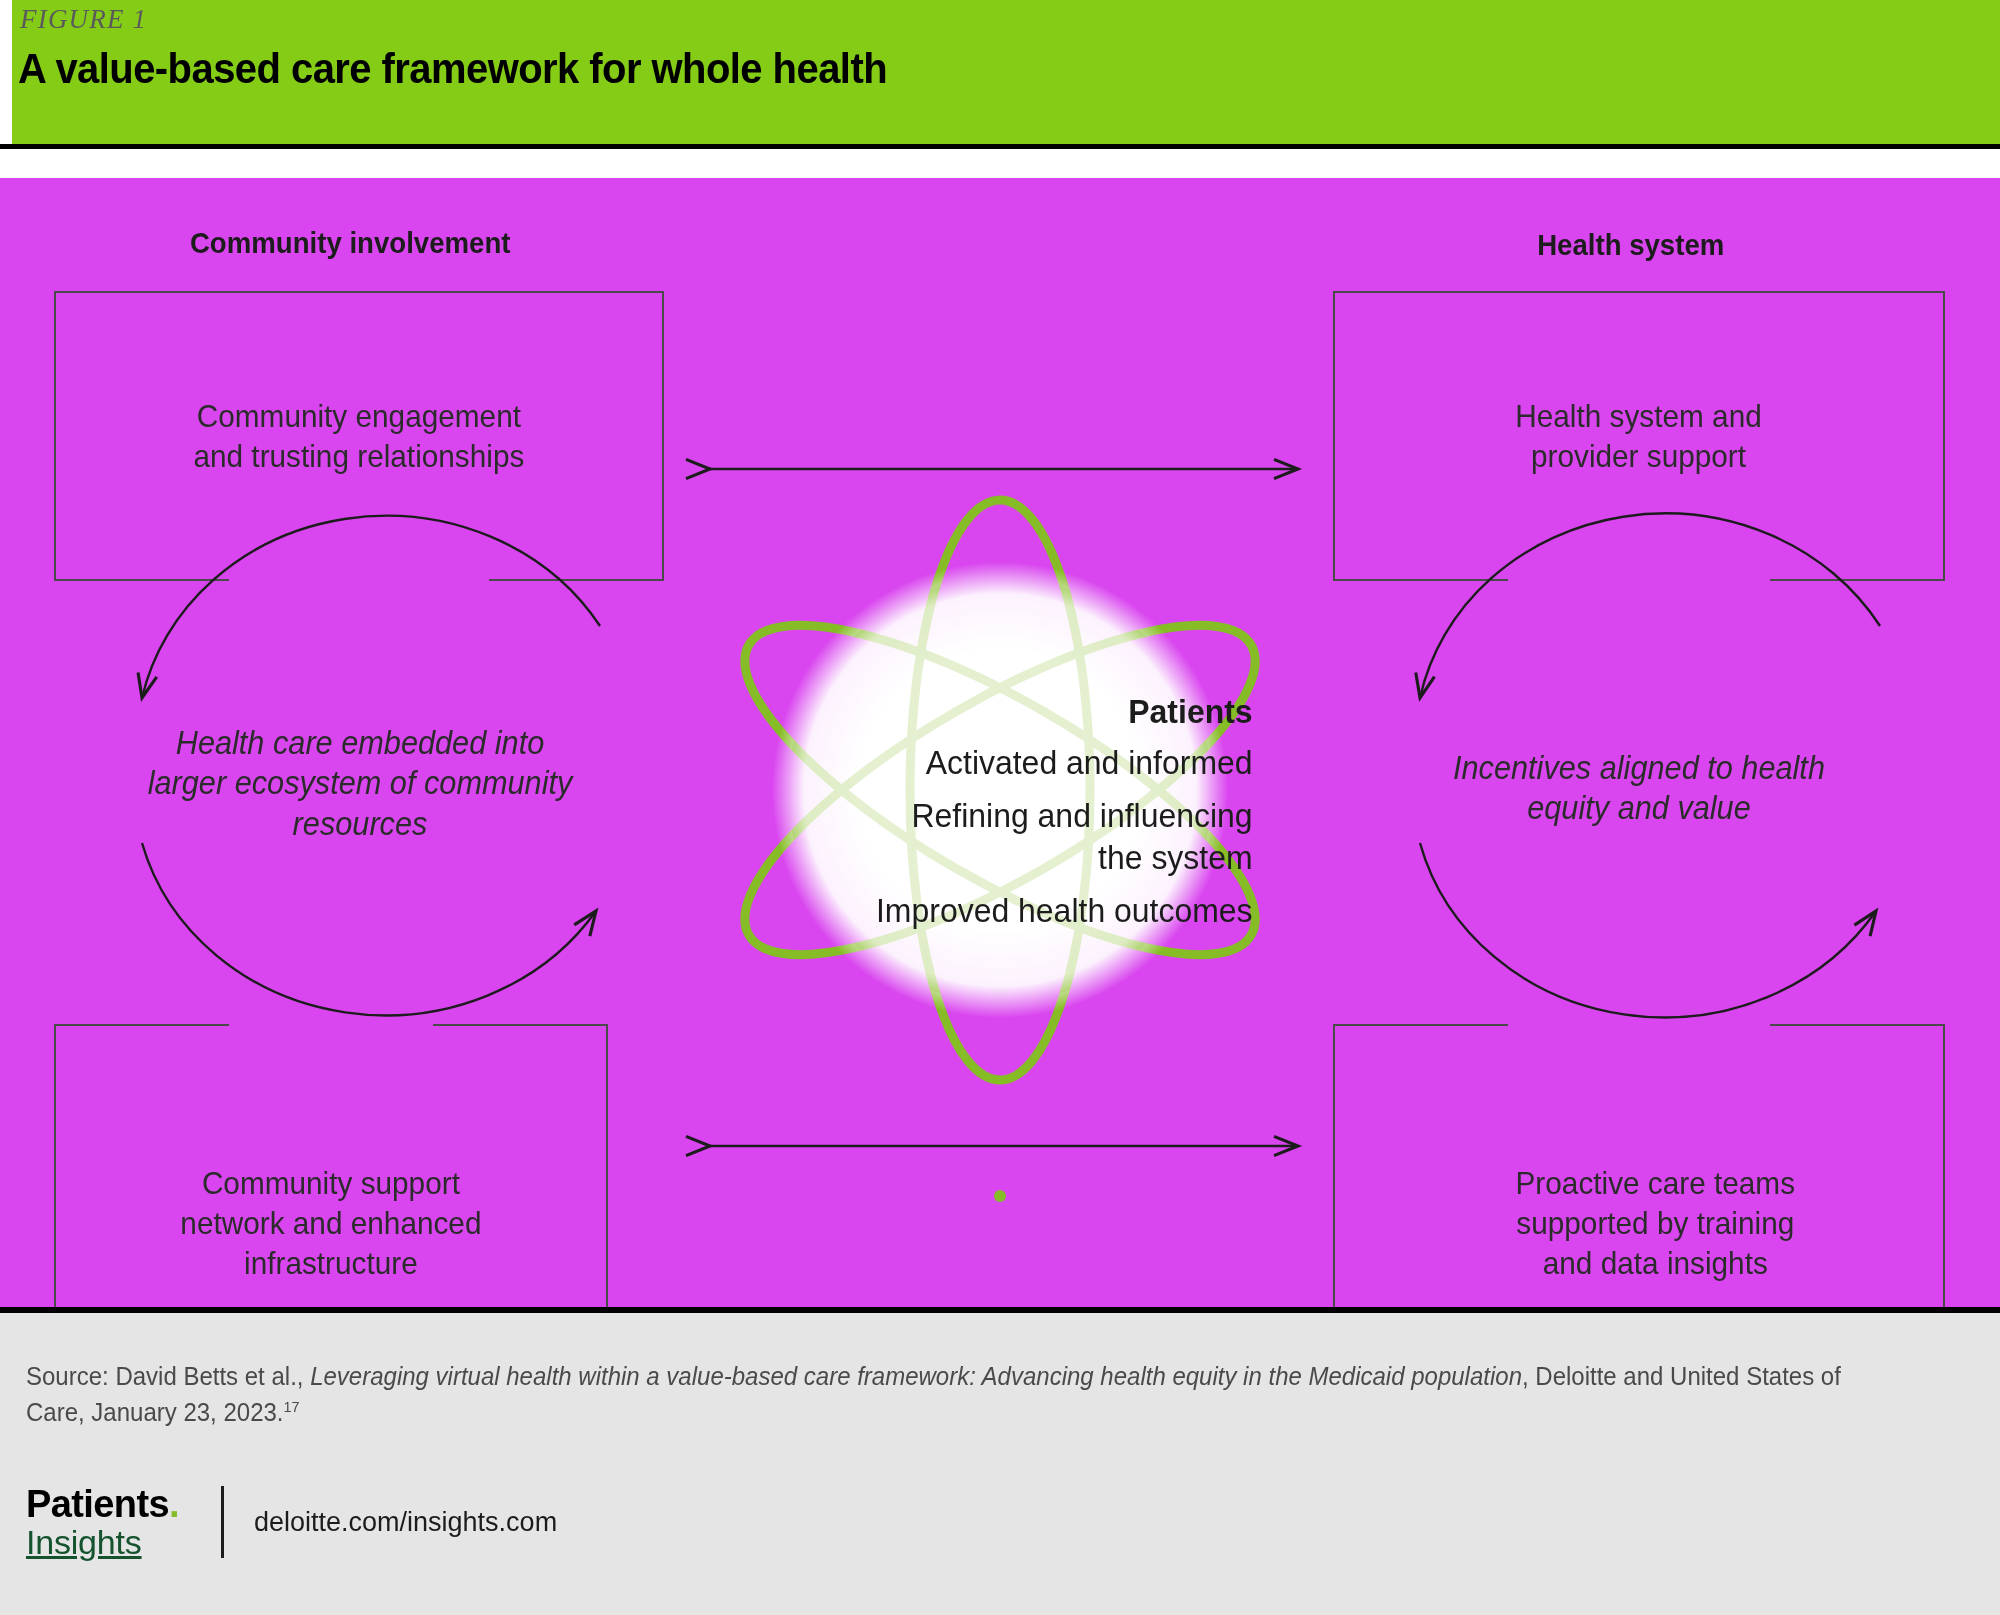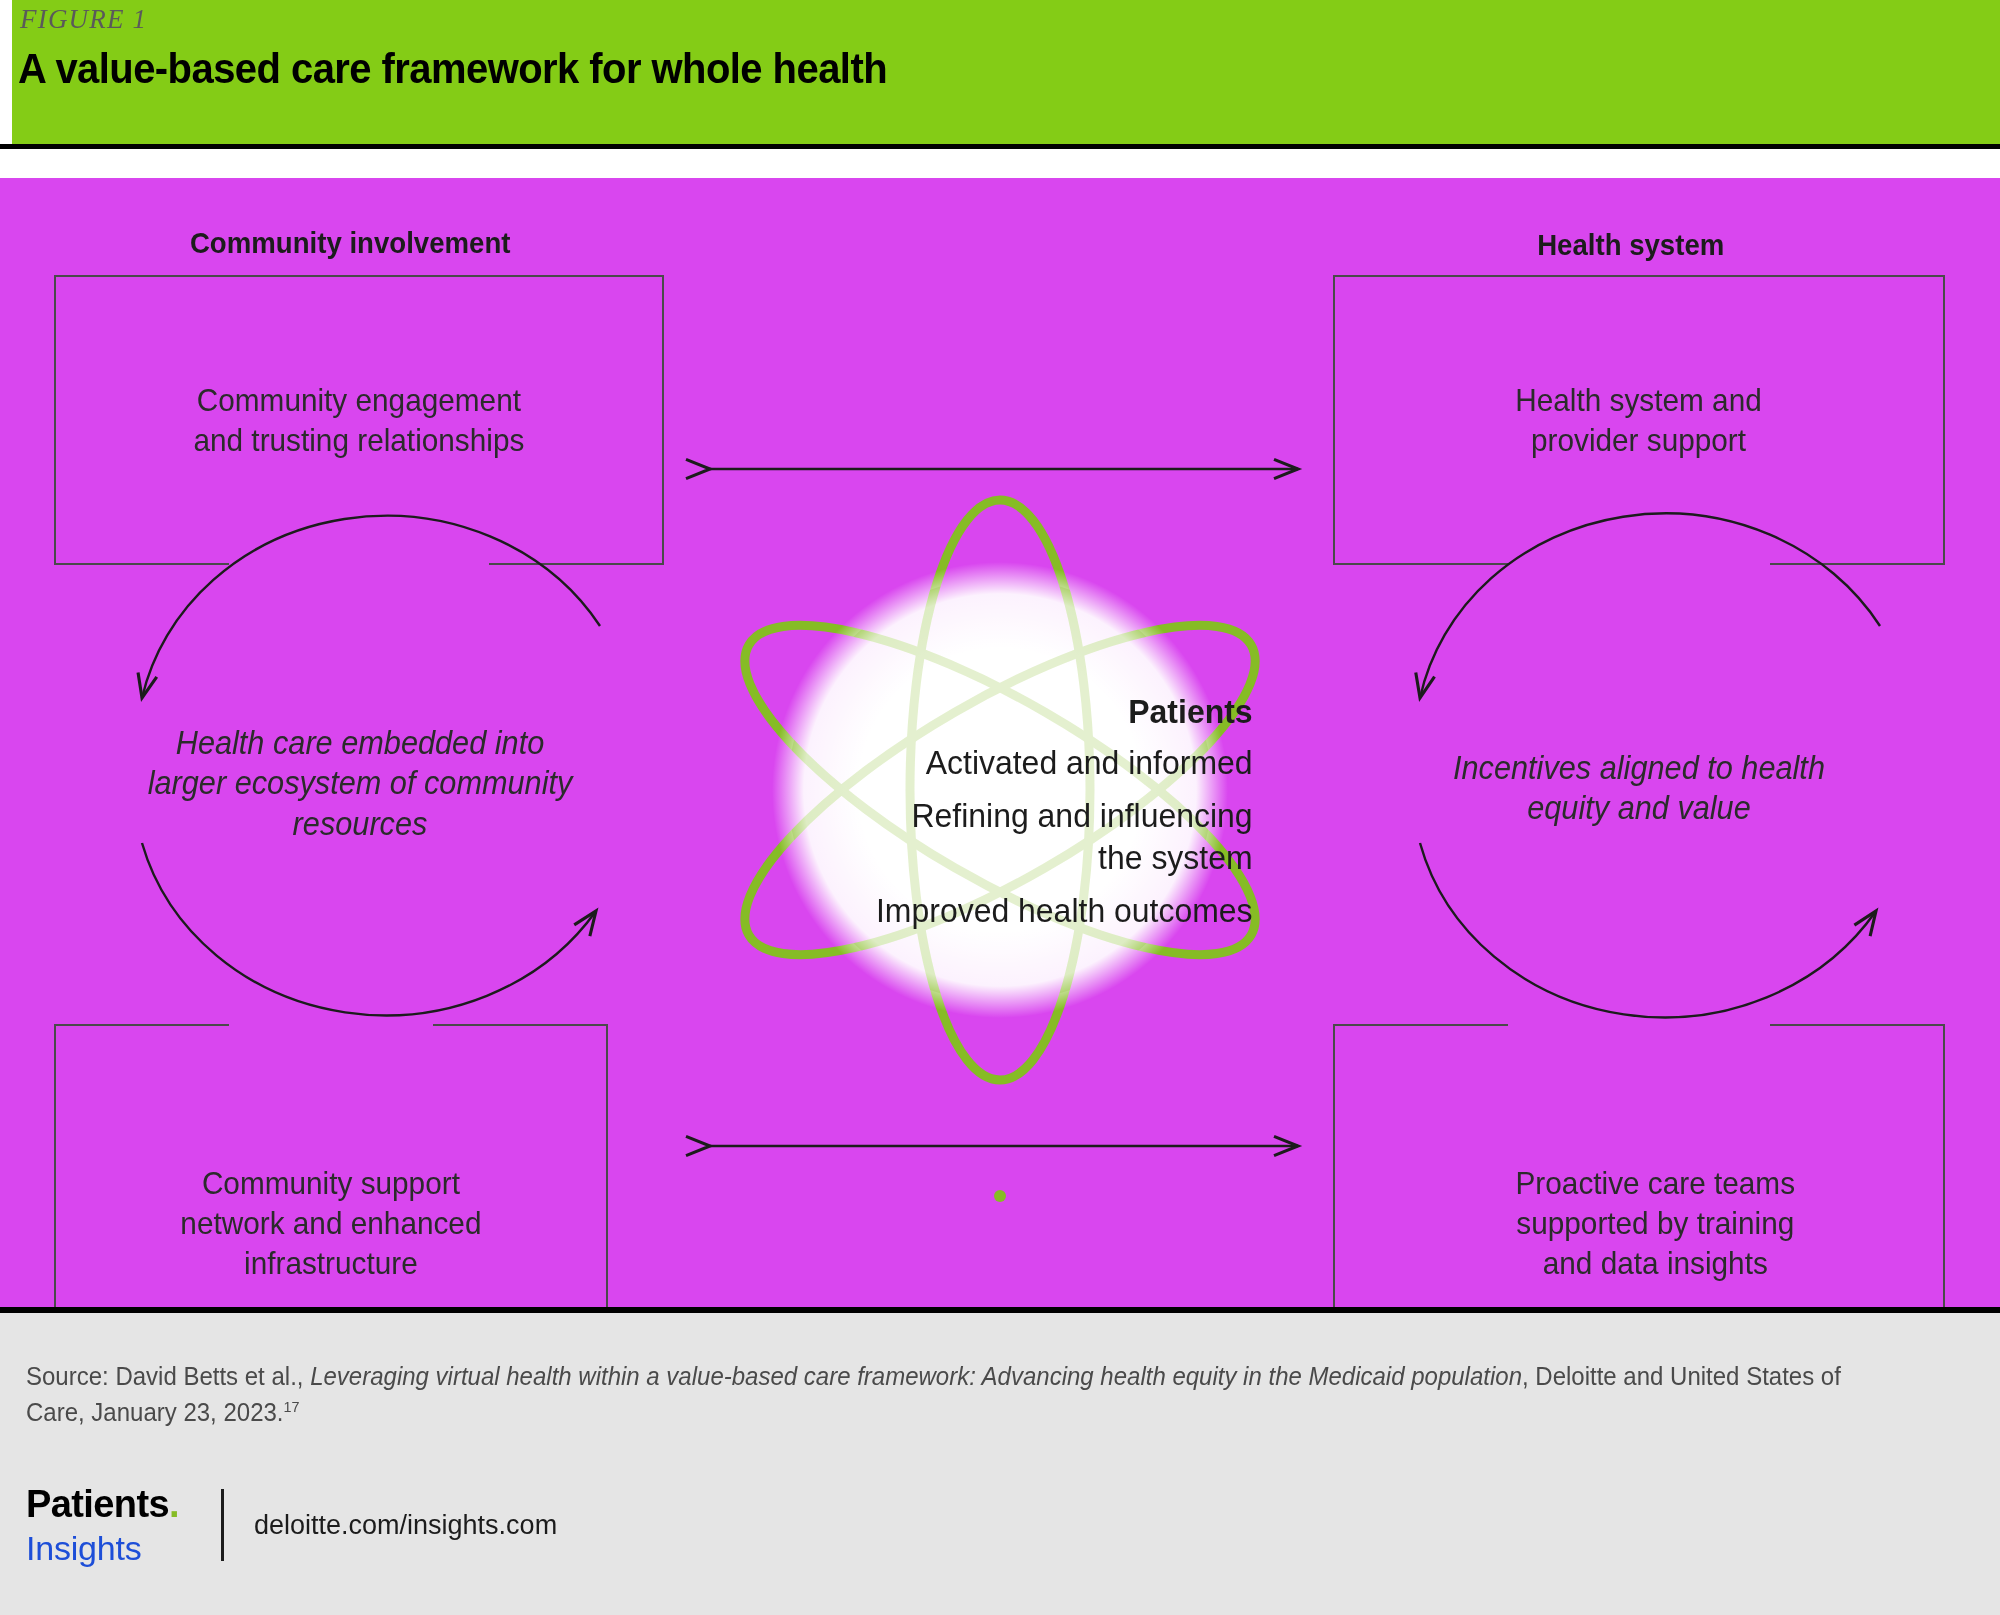--- a/index.html
+++ b/index.html
@@ -83,21 +83,21 @@
     justify-content: center;
     text-align: center;
   }
   .box-text {
     font-size: 32px;
     line-height: 1.26;
     color: #2b2b2b;
     transform: scaleX(0.93);
   }
   
-  .box.notch-bottom  { border-bottom: none; }
+  .box.notch-bottom  { border-bottom: none; margin-top: 16px; }
   .box.notch-top     { border-top: none; }
   .edge {
     position: absolute;
     background: #4a4a4a;
     height: 2px;
   }
 
   #box-tl { left: 54px;   top: 97px;  width: 610px; height: 288px; }
   #box-tr { left: 1333px; top: 97px;  width: 612px; height: 288px; }
   #box-bl { left: 54px;   top: 848px; width: 554px; height: 396px; }
@@ -188,23 +188,24 @@
     letter-spacing: -0.6px;
     color: #000000;
     white-space: nowrap;
   }
   #logo-dot {
     color: #86bc25;
   }
   #logo-insights {
     font-size: 34px;
     font-weight: 300;
-    color: #1d4ed8;
-    margin-top: 8px;
+    color: #14532d;
+    margin-top: 2px;
     letter-spacing: -0.2px;
+    text-decoration: underline;
   }
   #logo-divider {
     width: 3px;
     height: 72px;
     background: #1c1c1c;
     margin: 0 30px 0 42px;
   }
   #logo-url {
     font-size: 27px;
     color: #1c1c1c;

